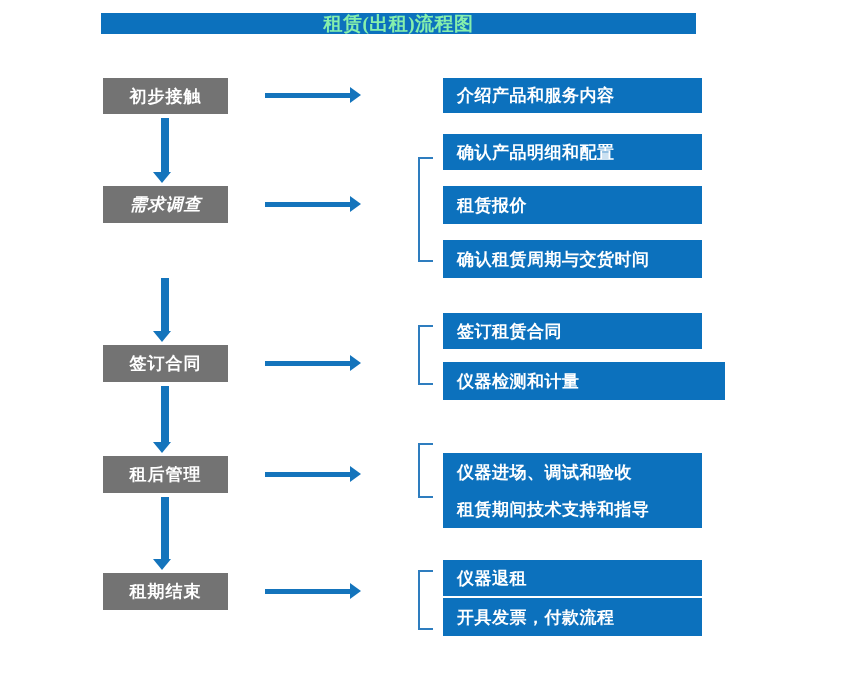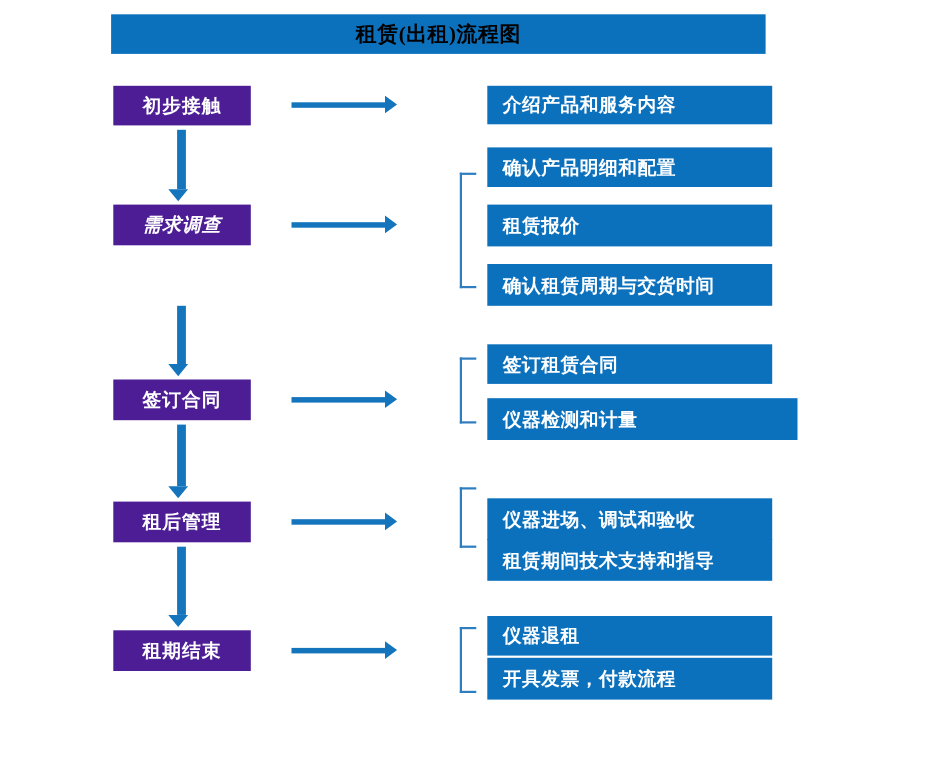--- a/index.html
+++ b/index.html
@@ -15,33 +15,33 @@
     width: 844px;
     height: 688px;
     background: #ffffff;
     overflow: hidden;
   }
   .title-bar {
     position: absolute;
     left: 101px;
     top: 13px;
     width: 595px;
-    height: 36px;
+    height: 21px;
     background: #0C71BD;
-    color: #000000;
+    color: #86efac;
     font-size: 19px;
     font-weight: bold;
     display: flex;
     align-items: center;
     justify-content: center;
     letter-spacing: 0.5px;
   }
   .stage-box {
     position: absolute;
-    background: #4c1d95;
+    background: #737373;
     color: #ffffff;
     font-size: 17px;
     font-weight: bold;
     display: flex;
     align-items: center;
     justify-content: center;
     letter-spacing: 1px;
   }
   .detail-box {
     position: absolute;

